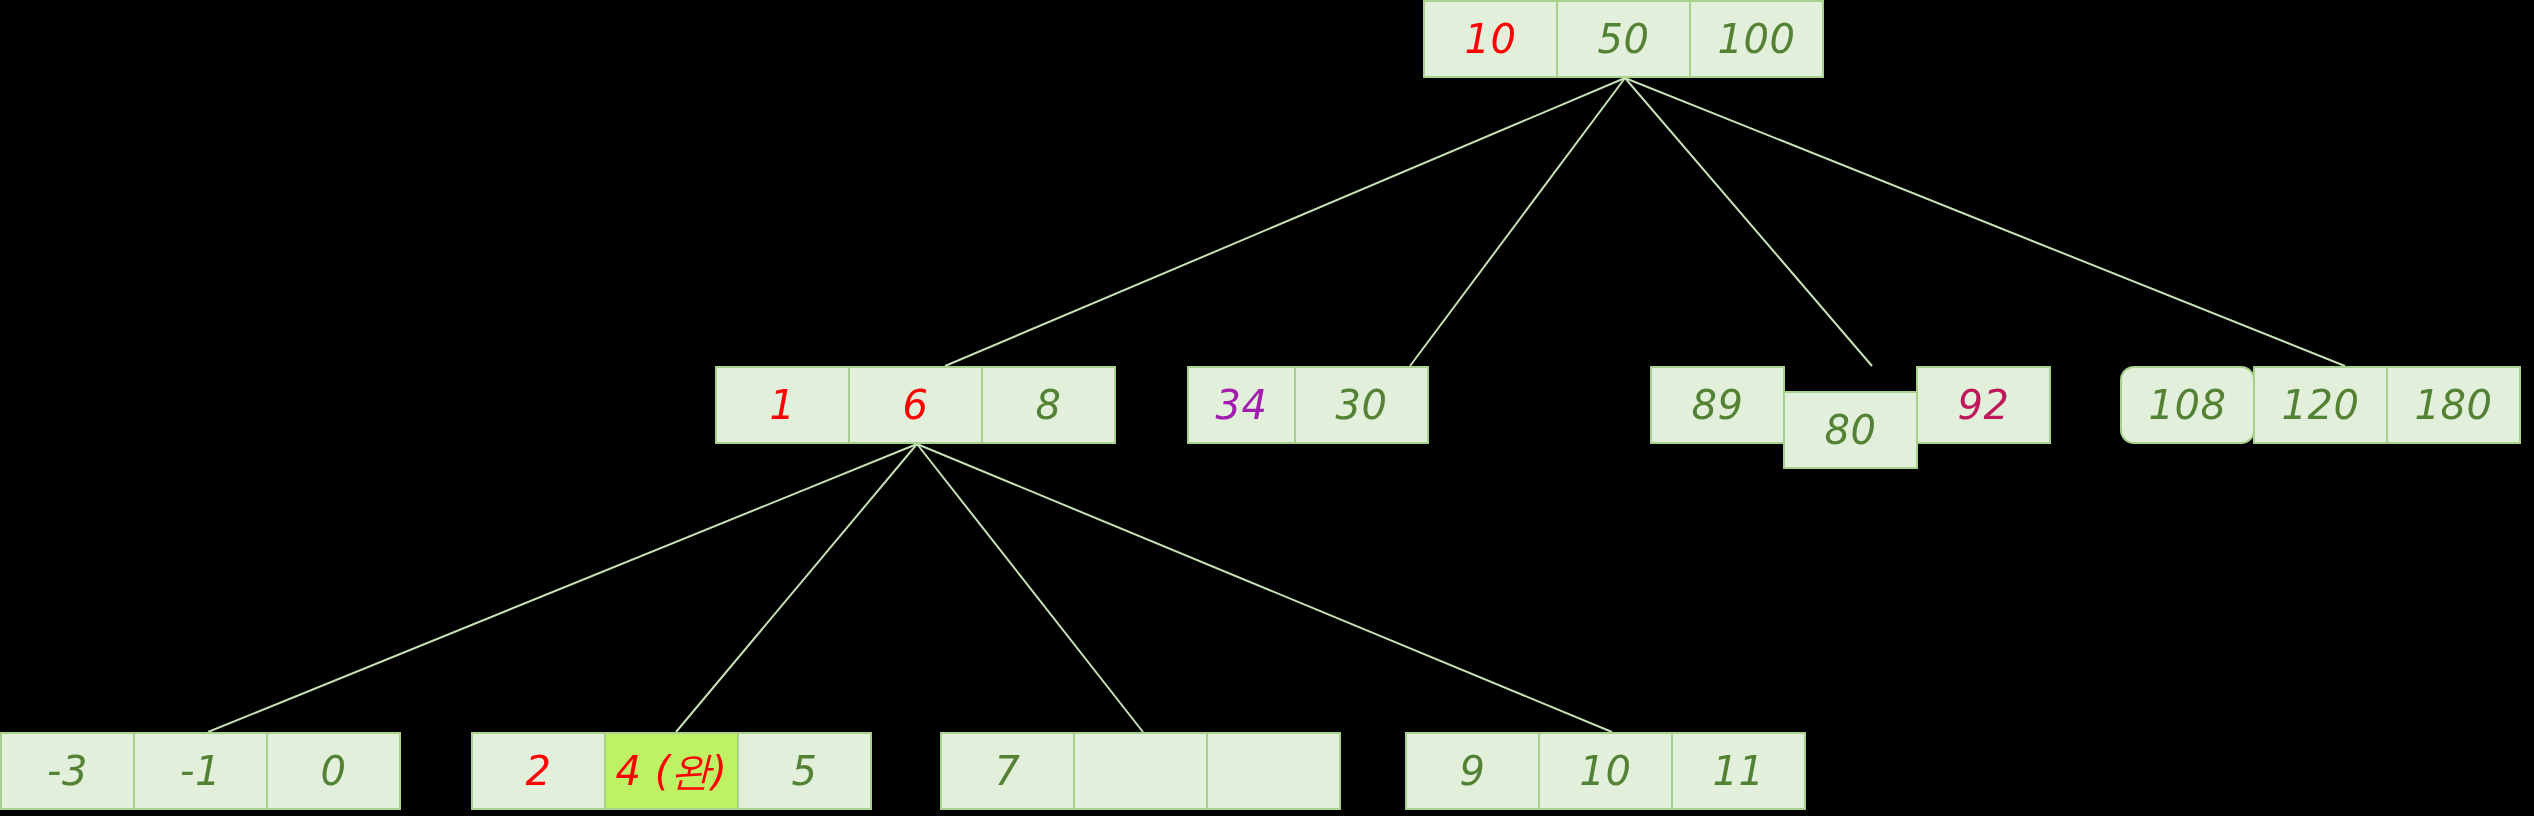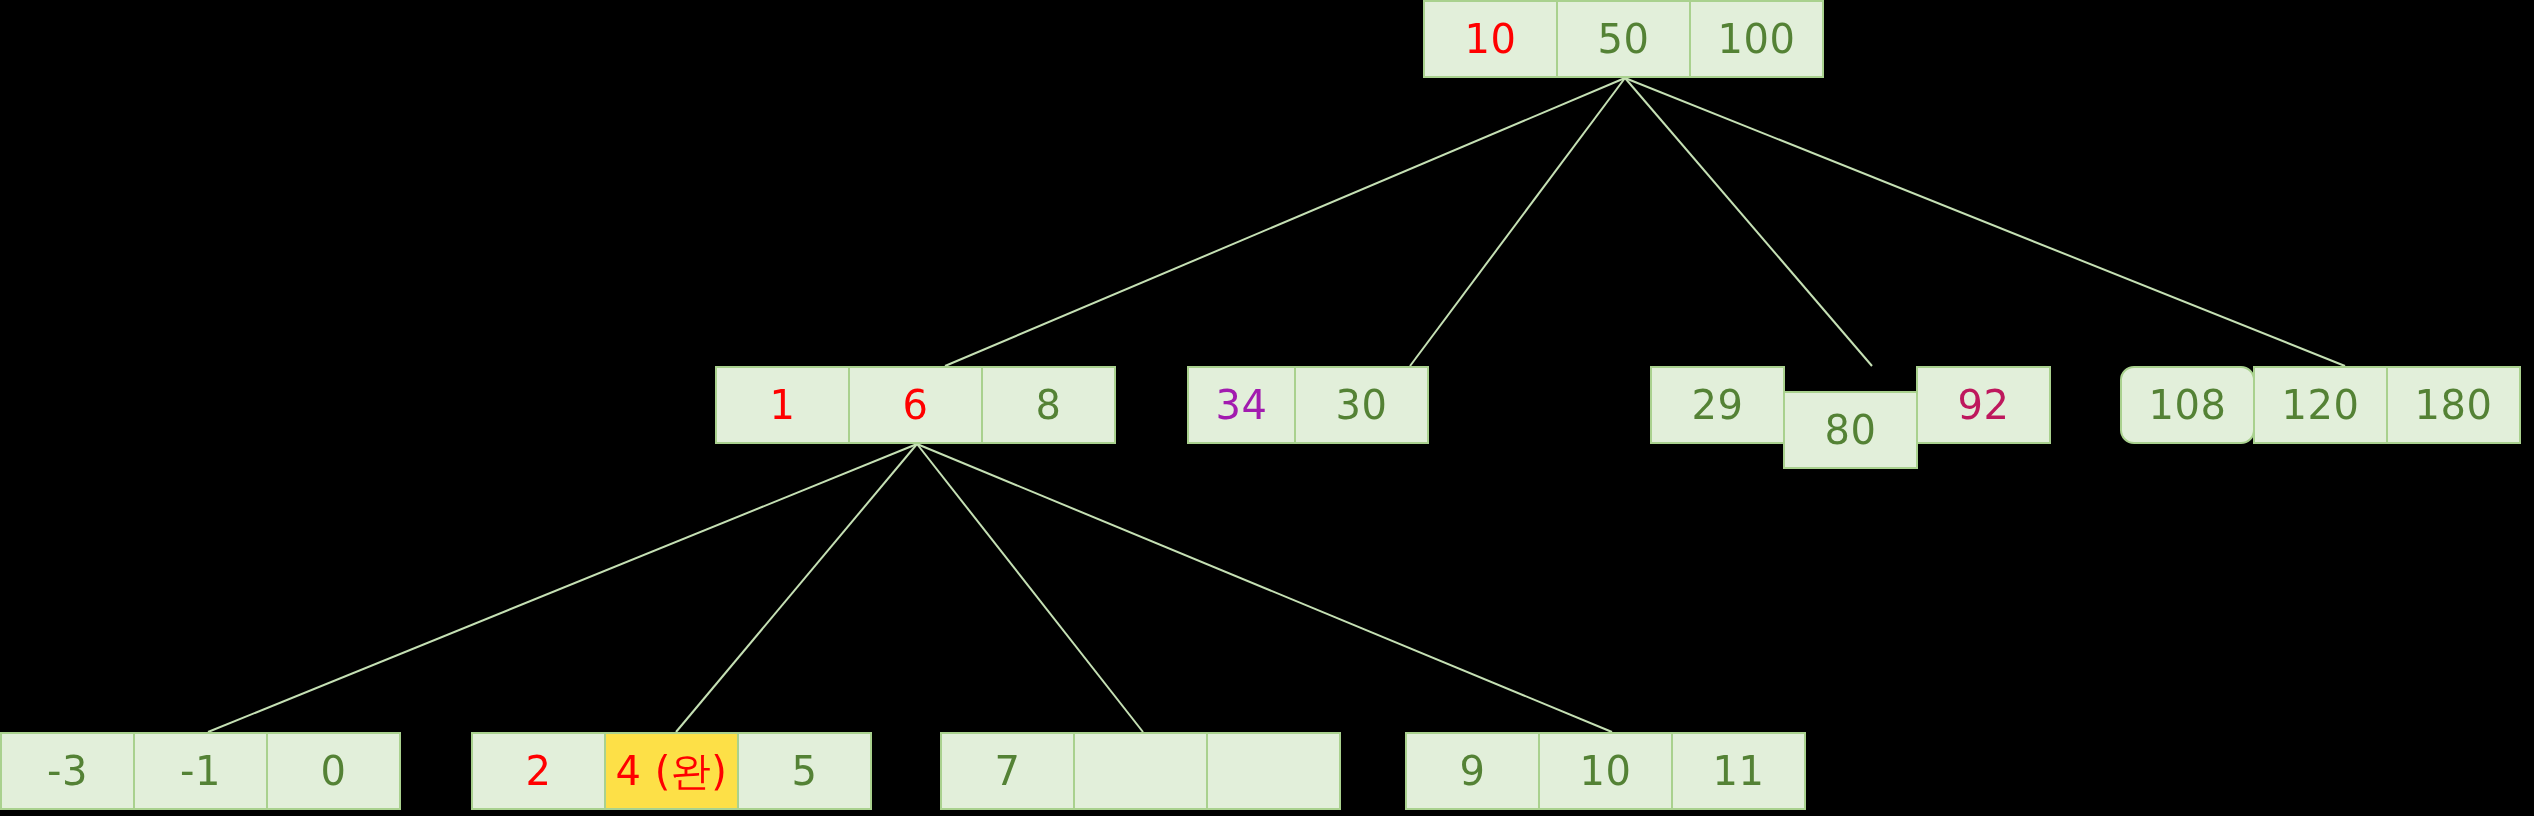--- a/index.html
+++ b/index.html
@@ -8,20 +8,21 @@
     padding: 0;
     background: #000000;
   }
   #stage {
     position: relative;
     width: 2534px;
     height: 816px;
     background: #000000;
     overflow: hidden;
     font-family: "DejaVu Sans", "Liberation Sans", sans-serif;
+    font-style: italic;
   }
   #edge-layer {
     position: absolute;
     left: 0;
     top: 0;
     width: 2534px;
     height: 816px;
     pointer-events: none;
   }
   .btree-node {
@@ -78,37 +79,37 @@
       <div class="btree-node" style="left: 715px; top: 366px;">
         <div class="btree-cell highlight" style="width: 135px; height: 78px; background: rgb(226, 239, 218); border-color: rgb(169, 209, 142); color: rgb(255, 0, 0);">1</div>
         <div class="btree-cell highlight" style="width: 135px; height: 78px; background: rgb(226, 239, 218); border-color: rgb(169, 209, 142); color: rgb(255, 0, 0);">6</div>
         <div class="btree-cell" style="width: 135px; height: 78px; background: rgb(226, 239, 218); border-color: rgb(169, 209, 142); color: rgb(84, 130, 53);">8</div>
       </div>
       <div class="btree-node" style="left: 1187px; top: 366px;">
         <div class="btree-cell" style="width: 109px; height: 78px; background: rgb(226, 239, 218); border-color: rgb(169, 209, 142); color: #a21caf;">34</div>
         <div class="btree-cell" style="width: 135px; height: 78px; background: rgb(226, 239, 218); border-color: rgb(169, 209, 142); color: rgb(84, 130, 53);">30</div>
       </div>
       <div class="btree-node" style="left: 1650px; top: 366px;">
-        <div class="btree-cell" style="width: 135px; height: 78px; background: rgb(226, 239, 218); border-color: rgb(169, 209, 142); color: rgb(84, 130, 53);">29</div>
+        <div class="btree-cell" style="width: 135px; height: 78px; background: rgb(226, 239, 218); border-color: rgb(169, 209, 142); color: rgb(84, 130, 53);">89</div>
         <div class="btree-cell" style="width: 135px; height: 78px; background: rgb(226, 239, 218); border-color: rgb(169, 209, 142); color: rgb(84, 130, 53); margin-top: 25px;">80</div>
         <div class="btree-cell" style="width: 135px; height: 78px; background: rgb(226, 239, 218); border-color: rgb(169, 209, 142); color: #be185d;">92</div>
       </div>
       <div class="btree-node" style="left: 2120px; top: 366px;">
         <div class="btree-cell" style="width: 135px; height: 78px; background: rgb(226, 239, 218); border-color: rgb(169, 209, 142); color: rgb(84, 130, 53); border-radius: 14px;">108</div>
         <div class="btree-cell" style="width: 135px; height: 78px; background: rgb(226, 239, 218); border-color: rgb(169, 209, 142); color: rgb(84, 130, 53); text-align: center;">120</div>
         <div class="btree-cell" style="width: 135px; height: 78px; background: rgb(226, 239, 218); border-color: rgb(169, 209, 142); color: rgb(84, 130, 53);">180</div>
       </div>
       <div class="btree-node" style="left: 0px; top: 732px;">
         <div class="btree-cell" style="width: 135px; height: 78px; background: rgb(226, 239, 218); border-color: rgb(169, 209, 142); color: rgb(84, 130, 53);">-3</div>
         <div class="btree-cell" style="width: 135px; height: 78px; background: rgb(226, 239, 218); border-color: rgb(169, 209, 142); color: rgb(84, 130, 53);">-1</div>
         <div class="btree-cell" style="width: 135px; height: 78px; background: rgb(226, 239, 218); border-color: rgb(169, 209, 142); color: rgb(84, 130, 53);">0</div>
       </div>
       <div class="btree-node" style="left: 471px; top: 732px;">
         <div class="btree-cell highlight" style="width: 135px; height: 78px; background: rgb(226, 239, 218); border-color: rgb(169, 209, 142); color: rgb(255, 0, 0);">2</div>
-        <div class="btree-cell highlight" style="width: 135px; height: 78px; background: #fde047; border-color: rgb(169, 209, 142); color: rgb(255, 0, 0);">4 (완)</div>
+        <div class="btree-cell highlight" style="width: 135px; height: 78px; background: #bef264; border-color: rgb(169, 209, 142); color: rgb(255, 0, 0);">4 (완)</div>
         <div class="btree-cell" style="width: 135px; height: 78px; background: rgb(226, 239, 218); border-color: rgb(169, 209, 142); color: rgb(84, 130, 53);">5</div>
       </div>
       <div class="btree-node" style="left: 940px; top: 732px;">
         <div class="btree-cell" style="width: 135px; height: 78px; background: rgb(226, 239, 218); border-color: rgb(169, 209, 142); color: rgb(84, 130, 53);">7</div>
         <div class="btree-cell empty" style="width: 135px; height: 78px; background: rgb(226, 239, 218); border-color: rgb(169, 209, 142); color: transparent;"></div>
         <div class="btree-cell empty" style="width: 135px; height: 78px; background: rgb(226, 239, 218); border-color: rgb(169, 209, 142); color: transparent;"></div>
       </div>
       <div class="btree-node" style="left: 1405px; top: 732px;">
         <div class="btree-cell" style="width: 135px; height: 78px; background: rgb(226, 239, 218); border-color: rgb(169, 209, 142); color: rgb(84, 130, 53);">9</div>
         <div class="btree-cell" style="width: 135px; height: 78px; background: rgb(226, 239, 218); border-color: rgb(169, 209, 142); color: rgb(84, 130, 53);">10</div>

